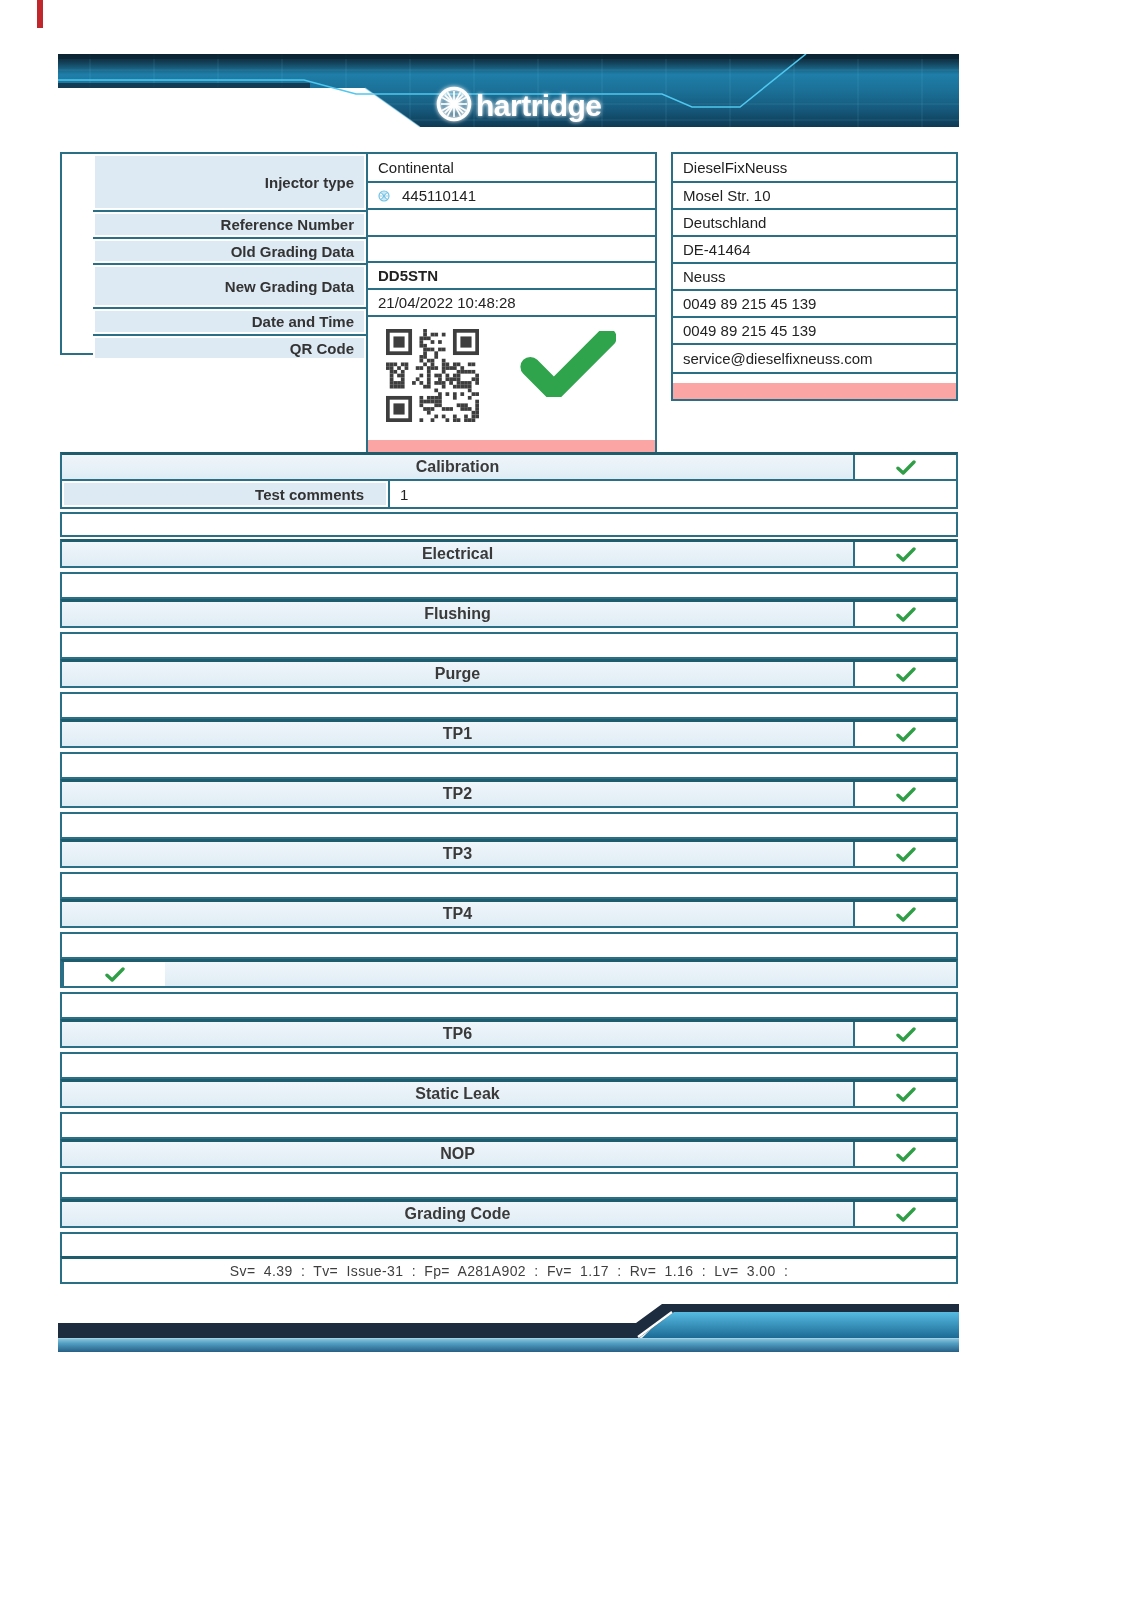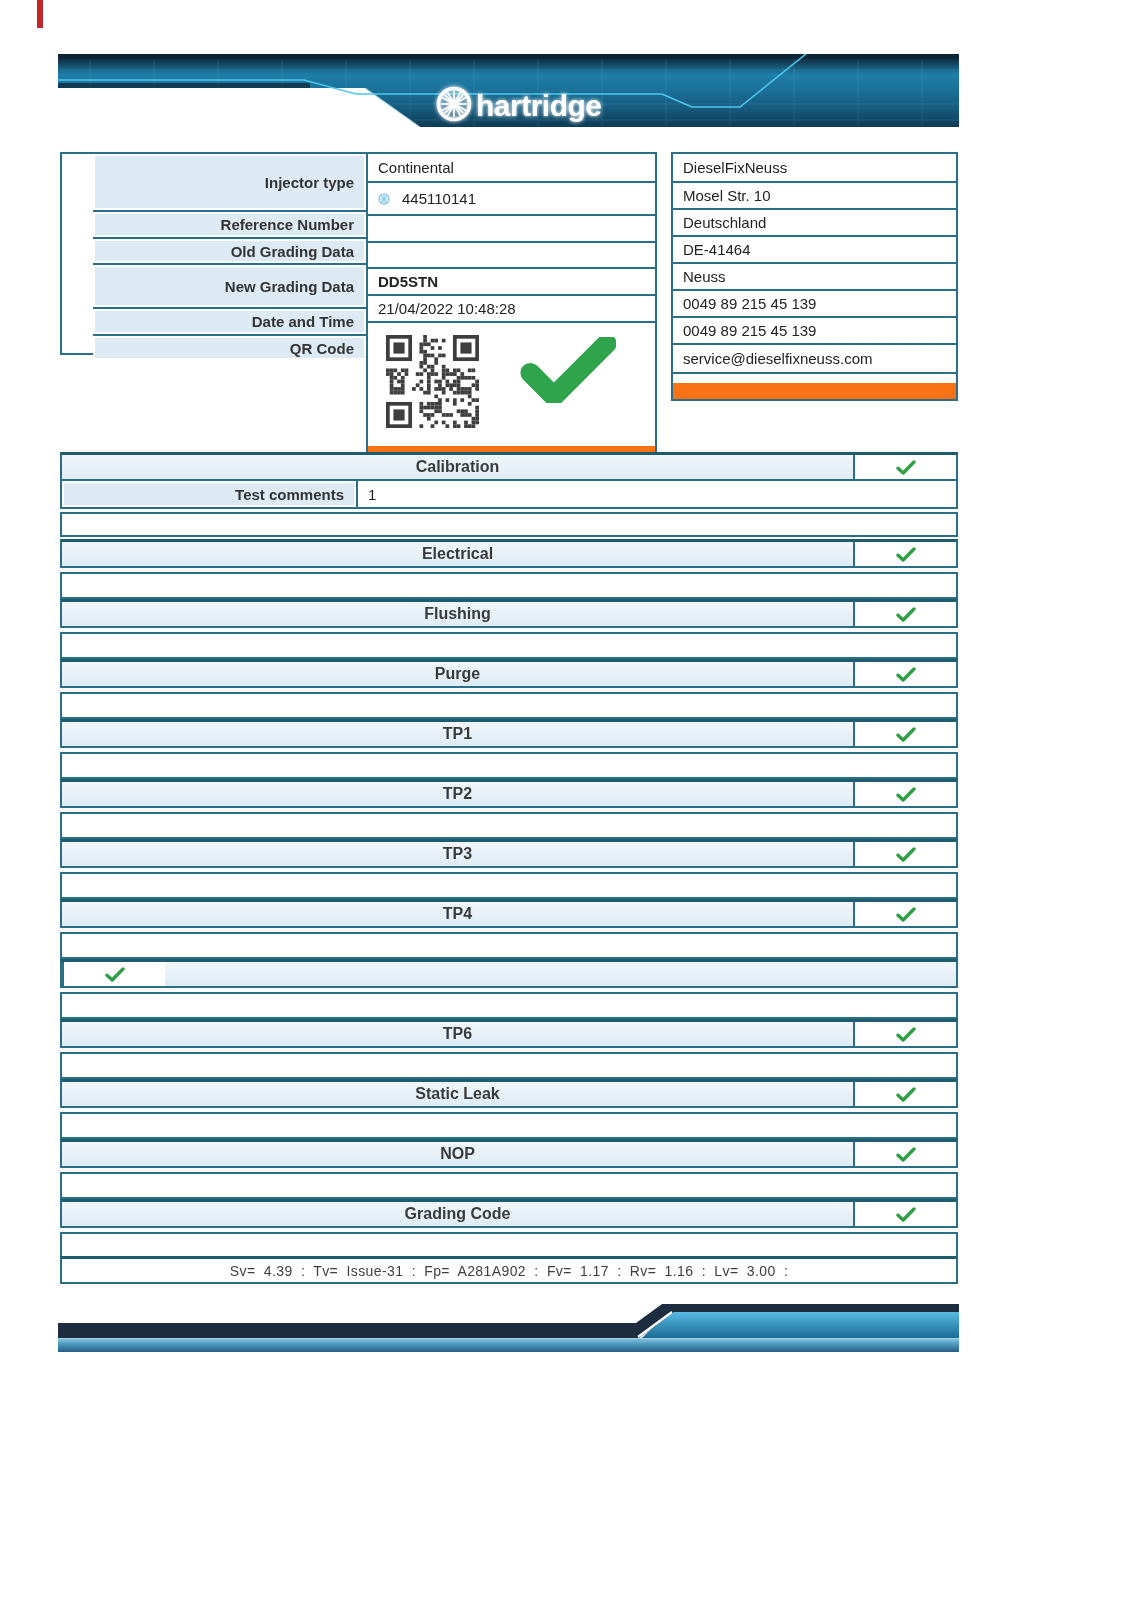--- a/index.html
+++ b/index.html
@@ -15,21 +15,21 @@
   .abs{position:absolute}
 
   
   .banner-top{left:58px;top:54px;width:901px;height:76px}
   .banner-bottom{left:58px;top:1296px;width:901px;height:60px}
 
   
   .corner-mark{left:37px;top:0;width:6px;height:28px;background:#c0272d}
 
   
-  .col{position:absolute;border:2px solid var(--teal);background:#f97316}
+  .col{position:absolute;border:2px solid var(--teal);background:#fca5a5}
   .labelcol{left:60px;top:152px;width:308px;height:203px;background:#fff}
   .valuecol{left:366px;top:152px;width:291px;height:302px}
   .addrcol {left:671px;top:152px;width:287px;height:249px}
 
   .lrow{display:flex;align-items:center;justify-content:flex-end;padding-right:12px;
         font-weight:700;font-size:15px;color:#333;background:var(--cellblue);
         box-shadow:inset 0 0 0 2px #fff;margin-left:31px;}
   .lrow + .lrow{border-top:2px solid var(--teal)}
 
   .vrow{display:flex;align-items:center;padding-left:10px;font-size:15px;color:#222;background:#fff}
@@ -50,22 +50,22 @@
        background:linear-gradient(#f0f6fa,#dfecf5);
        border:2px solid var(--teal);border-top:3px solid var(--teal-dark)}
   .sec-title{flex:1;display:flex;align-items:center;justify-content:center;
              font-weight:700;font-size:16px;color:#3a3a3a}
   .sec-check{width:103px;border-left:2px solid var(--teal);background:#fff;
              display:flex;align-items:center;justify-content:center}
   .ck path{stroke:#2f9e47;stroke-width:3.4;fill:none;stroke-linecap:round;stroke-linejoin:round}
 
   .comments{left:60px;top:479px;width:898px;height:30px;display:flex;
             border:2px solid var(--teal);background:#fff}
-  .comments-label{width:296px;display:flex;align-items:center;justify-content:flex-end;
-                  padding-right:12px;font-weight:700;font-size:15px;color:#333;
+  .comments-label{width:328px;display:flex;align-items:center;justify-content:flex-end;
+                  padding-right:24px;font-weight:700;font-size:15px;color:#333;
                   background:var(--cellblue);box-shadow:inset 0 0 0 2px #fff;
                   border-right:2px solid var(--teal)}
   .comments-value{flex:1;display:flex;align-items:center;padding-left:10px;font-size:15px;color:#222}
 
   .spacer{left:60px;width:898px;height:27px;background:#fff;border:2px solid var(--teal)}
 
   .footer-row{left:60px;top:1256px;width:898px;height:28px;
               border:2px solid var(--teal);border-top:3px solid var(--teal-dark);
               display:flex;align-items:center;justify-content:center;
               font-size:14px;color:#3f3f3f;letter-spacing:.4px;word-spacing:4px;background:#fff}
@@ -132,21 +132,21 @@
     <div class="lrow" style="height:56px">Injector type</div>
     <div class="lrow" style="height:27px">Reference Number</div>
     <div class="lrow" style="height:26px">Old Grading Data</div>
     <div class="lrow" style="height:44px">New Grading Data</div>
     <div class="lrow" style="height:27px">Date and Time</div>
     <div class="lrow" style="height:26px">QR Code</div>
   </div>
 
   <div class="col valuecol">
     <div class="vrow" style="height:27px">Continental</div>
-    <div class="vrow" style="height:33px">
+    <div class="vrow" style="height:27px">
       <svg class="wheel-sm" width="12" height="12" viewBox="0 0 24 24">
         <circle cx="12" cy="12" r="10" fill="none" stroke="#74c3e4" stroke-width="2.4"></circle>
         <g stroke="#74c3e4" stroke-width="1.5">
           <line x1="12" y1="3" x2="12" y2="21"></line>
             <line x1="3" y1="12" x2="21" y2="12"></line>
           <line x1="5.6" y1="5.6" x2="18.4" y2="18.4"></line>
             <line x1="18.4" y1="5.6" x2="5.6" y2="18.4"></line>
           <line x1="7.5" y1="4.2" x2="16.5" y2="19.8"></line>
             <line x1="16.5" y1="4.2" x2="7.5" y2="19.8"></line>
         </g>

